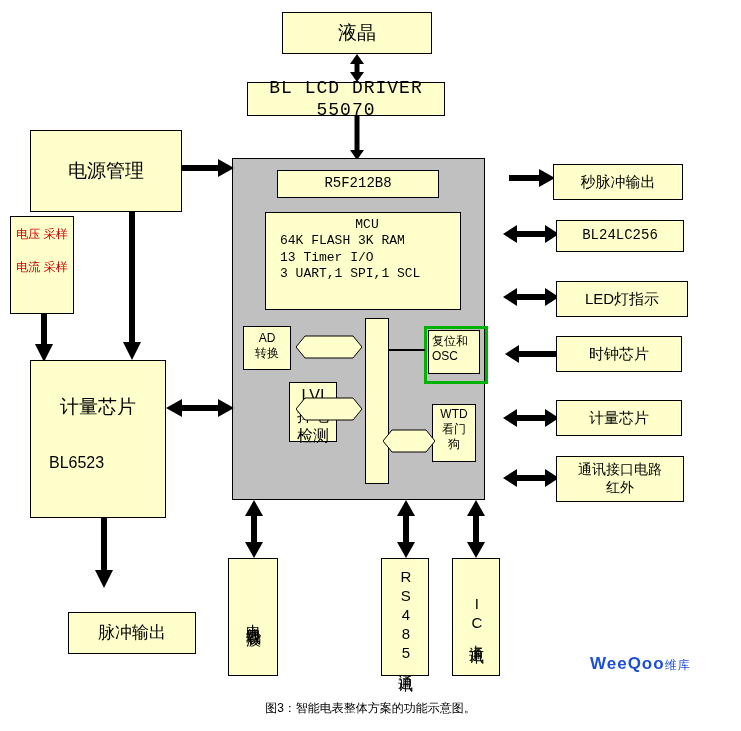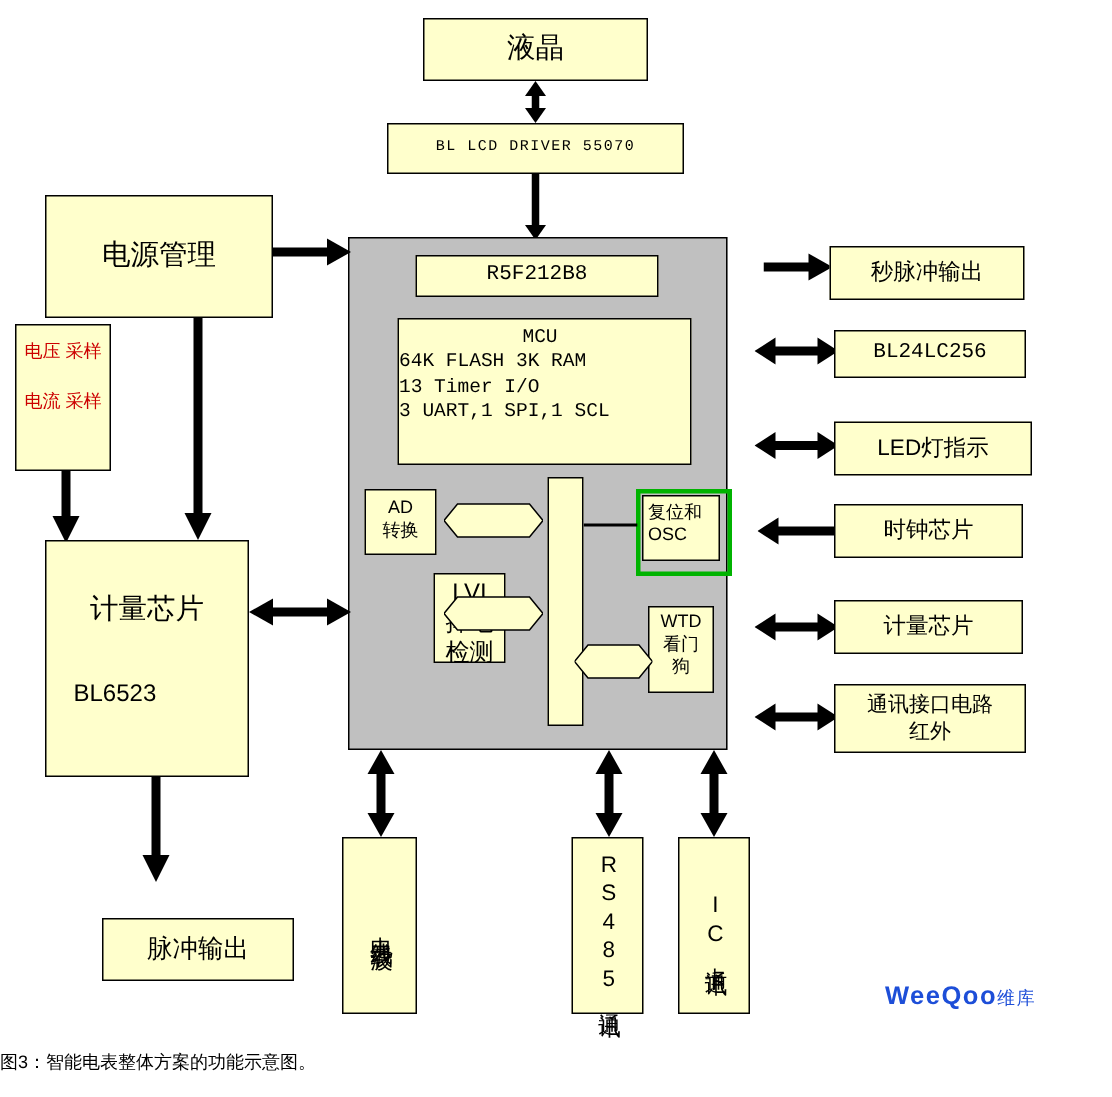--- a/index.html
+++ b/index.html
@@ -33,21 +33,21 @@
   .vert{
     writing-mode:vertical-rl;
     text-orientation:upright;
     letter-spacing:2px;
   }
   
   .arrow{position:absolute;}
   .caption{
     position:absolute;
     left:0;width:741px;
-    text-align:left;
+    text-align:center;
     font-size:12px;
     color:#000;
   }
   .wm{
     position:absolute;
     color:#1d4ed8;
     font-size:17px;
     font-weight:bold;
     letter-spacing:1px;
     user-select:none;
@@ -66,32 +66,32 @@
 <div id="stage">
 
   <div class="box" style="left:282px;top:12px;width:150px;height:42px;font-size:19px;">液晶</div>
 
   <svg class="arrow" style="left:345px;top:54px;" width="24" height="28">
     <line x1="12" y1="4" x2="12" y2="24" stroke="#000" stroke-width="5"></line>
     <polygon points="12,0 5,10 19,10" fill="#000"></polygon>
     <polygon points="12,28 5,18 19,18" fill="#000"></polygon>
   </svg>
 
-  <div class="box mono" style="left:258px;top:82px;width:198px;height:34px;font-size:10px;letter-spacing:1px;">BL LCD DRIVER 55070</div>
+  <div class="box mono" style="left:247px;top:82px;width:198px;height:34px;font-size:18px;letter-spacing:1px;">BL LCD DRIVER 55070</div>
 
   <svg class="arrow" style="left:345px;top:116px;" width="24" height="44">
     <line x1="12" y1="0" x2="12" y2="40" stroke="#000" stroke-width="5"></line>
     <polygon points="12,44 5,34 19,34" fill="#000"></polygon>
   </svg>
 
   <div class="mcuarea" style="left:232px;top:158px;width:253px;height:342px;"></div>
 
   <div class="box" style="left:277px;top:170px;width:162px;height:28px;font-size:14px;font-family:'Liberation Mono',monospace;">R5F212B8</div>
 
-  <div class="box" style="left:265px;top:212px;width:196px;height:98px;display:block;padding:4px 6px 0 0;">
+  <div class="box" style="left:265px;top:212px;width:196px;height:98px;display:block;padding:4px 6px 0 14px;">
      <div style="text-align:center;font-size:13px;font-family:'Liberation Mono',monospace;">MCU</div>
      <div style="text-align:left;font-size:13px;font-family:'Liberation Mono',monospace;">64K FLASH 3K RAM</div>
      <div style="text-align:left;font-size:13px;font-family:'Liberation Mono',monospace;">13 Timer I/O</div>
      <div style="text-align:left;font-size:13px;font-family:'Liberation Mono',monospace;">3 UART,1 SPI,1 SCL</div>
   </div>
 
   <div class="box" style="left:365px;top:318px;width:24px;height:166px;background:#ffffcc;"></div>
 
   <div class="box" style="left:243px;top:326px;width:48px;height:44px;font-size:12px;display:block;padding-top:4px;">
     <div>AD</div>

